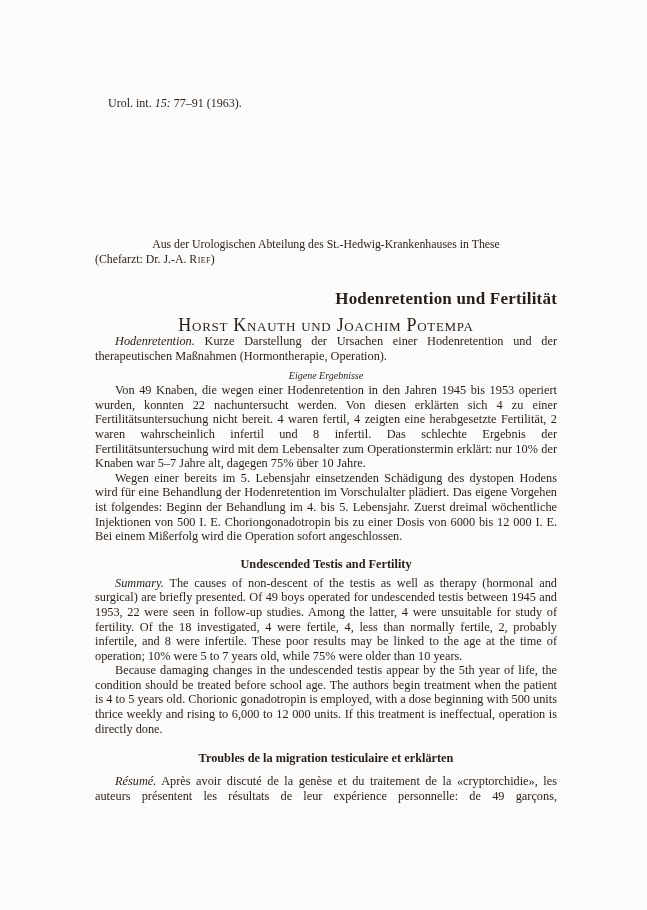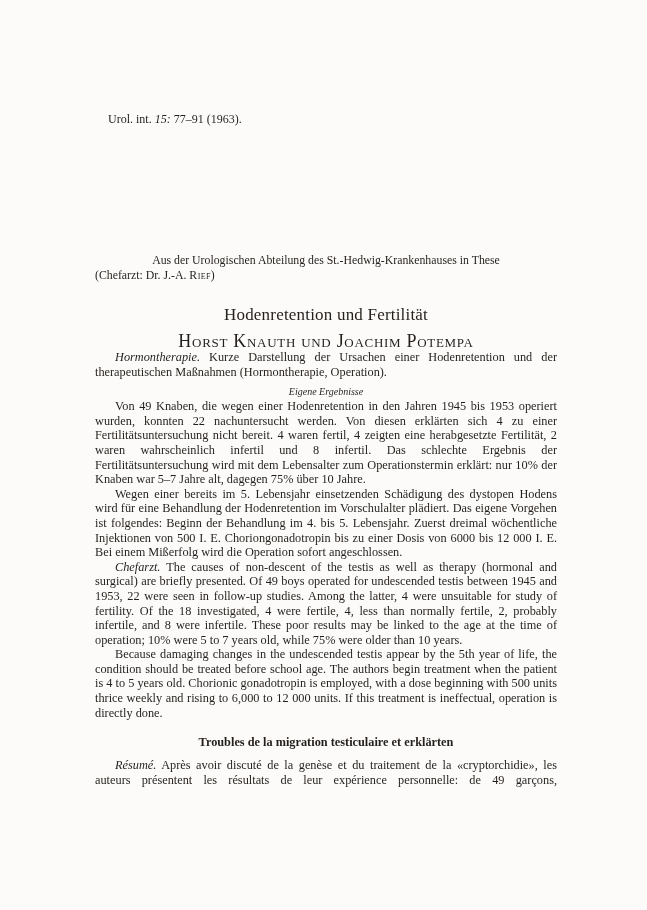--- a/index.html
+++ b/index.html
@@ -13,21 +13,21 @@
     height: 910px;
     margin: 0 auto;
     background: #fcfbfa;
     color: #241f1b;
     font-family: "Liberation Serif", "DejaVu Serif", serif;
     overflow: hidden;
   }
   .content {
     position: absolute;
     left: 95px;
-    top: 16px;
+    top: 0;
     width: 462px;
   }
   .citation {
     margin: 96px 0 0 13px;
     font-size: 12px;
     line-height: 15px;
   }
   .italic { font-style: italic; }
   .affil1 {
     margin-top: 126px;
@@ -36,23 +36,23 @@
     line-height: 15px;
   }
   .affil2 {
     text-align: left;
     font-size: 11.8px;
     line-height: 15px;
   }
   .smallcaps { font-variant: small-caps; letter-spacing: 0.4px; }
   .title {
     margin-top: 21px;
-    text-align: center;
+    text-align: right;
     font-size: 17px;
-    font-weight: normal;
+    font-weight: bold;
     line-height: 22px;
     letter-spacing: 0.2px;
   }
   .authors {
     margin-top: 7px;
     text-align: center;
     font-size: 18px;
     line-height: 17px;
     font-variant: small-caps;
     letter-spacing: 0.7px;
@@ -96,30 +96,31 @@
     <div class="affil1">Aus der Urologischen Abteilung des St.-Hedwig-Krankenhauses in These</div>
     <div class="affil2">
       <span>(Chefarzt: Dr. J.-A.</span>
       <span class="smallcaps">Rief</span><span>)</span>
     </div>
 
     <div class="title">Hodenretention und Fertilität</div>
     <div class="authors">Horst Knauth und Joachim Potempa</div>
 
     <p class="body-par abstract-de">
-      <span class="italic">Hormontherapie.</span>
+      <span class="italic">Hodenretention.</span>
       <span>Kurze Darstellung der Ursachen einer Hodenretention und der therapeutischen Maßnahmen (Hormontherapie, Operation).</span>
     </p>
 
     <div class="h-italic">Eigene Ergebnisse</div>
     <p class="body-par">Von 49 Knaben, die wegen einer Hodenretention in den Jahren 1945 bis 1953 operiert wurden, konnten 22 nachuntersucht werden. Von diesen erklärten sich 4 zu einer Fertilitätsuntersuchung nicht bereit. 4 waren fertil, 4 zeigten eine herabgesetzte Fertilität, 2 waren wahrscheinlich infertil und 8 infertil. Das schlechte Ergebnis der Fertilitätsuntersuchung wird mit dem Lebensalter zum Operationstermin erklärt: nur 10% der Knaben war 5–7 Jahre alt, dagegen 75% über 10 Jahre.</p>
     <p class="body-par">Wegen einer bereits im 5. Lebensjahr einsetzenden Schädigung des dystopen Hodens wird für eine Behandlung der Hodenretention im Vorschulalter plädiert. Das eigene Vorgehen ist folgendes: Beginn der Behandlung im 4. bis 5. Lebensjahr. Zuerst dreimal wöchentliche Injektionen von 500 I. E. Choriongonadotropin bis zu einer Dosis von 6000 bis 12 000 I. E. Bei einem Mißerfolg wird die Operation sofort angeschlossen.</p>
 
+    <div class="h-bold">Undescended Testis and Fertility</div>
     <p class="body-par">
-      <span class="italic">Chefarzt.</span>
+      <span class="italic">Summary.</span>
       <span>The causes of non-descent of the testis as well as therapy (hormonal and surgical) are briefly presented. Of 49 boys operated for undescended testis between 1945 and 1953, 22 were seen in follow-up studies. Among the latter, 4 were unsuitable for study of fertility. Of the 18 investigated, 4 were fertile, 4, less than normally fertile, 2, probably infertile, and 8 were infertile. These poor results may be linked to the age at the time of operation; 10% were 5 to 7 years old, while 75% were older than 10 years.</span>
     </p>
     <p class="body-par">Because damaging changes in the undescended testis appear by the 5th year of life, the condition should be treated before school age. The authors begin treatment when the patient is 4 to 5 years old. Chorionic gonadotropin is employed, with a dose beginning with 500 units thrice weekly and rising to 6,000 to 12 000 units. If this treatment is ineffectual, operation is directly done.</p>
 
     <div class="h-bold h-fr">Troubles de la migration testiculaire et erklärten</div>
     <p class="body-par justify-last">
       <span class="italic">Résumé.</span>
       <span>Après avoir discuté de la genèse et du traitement de la «cryptorchidie», les auteurs présentent les résultats de leur expérience personnelle: de 49 garçons,</span>
     </p>
 

